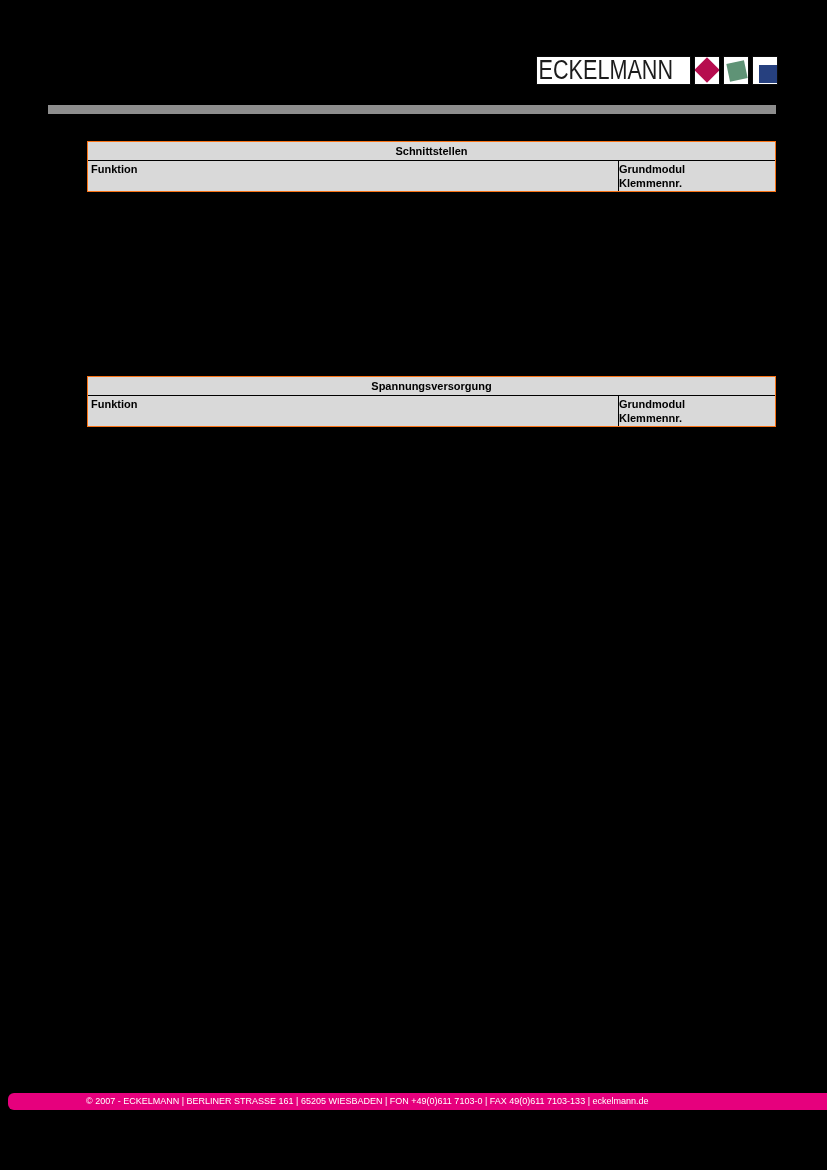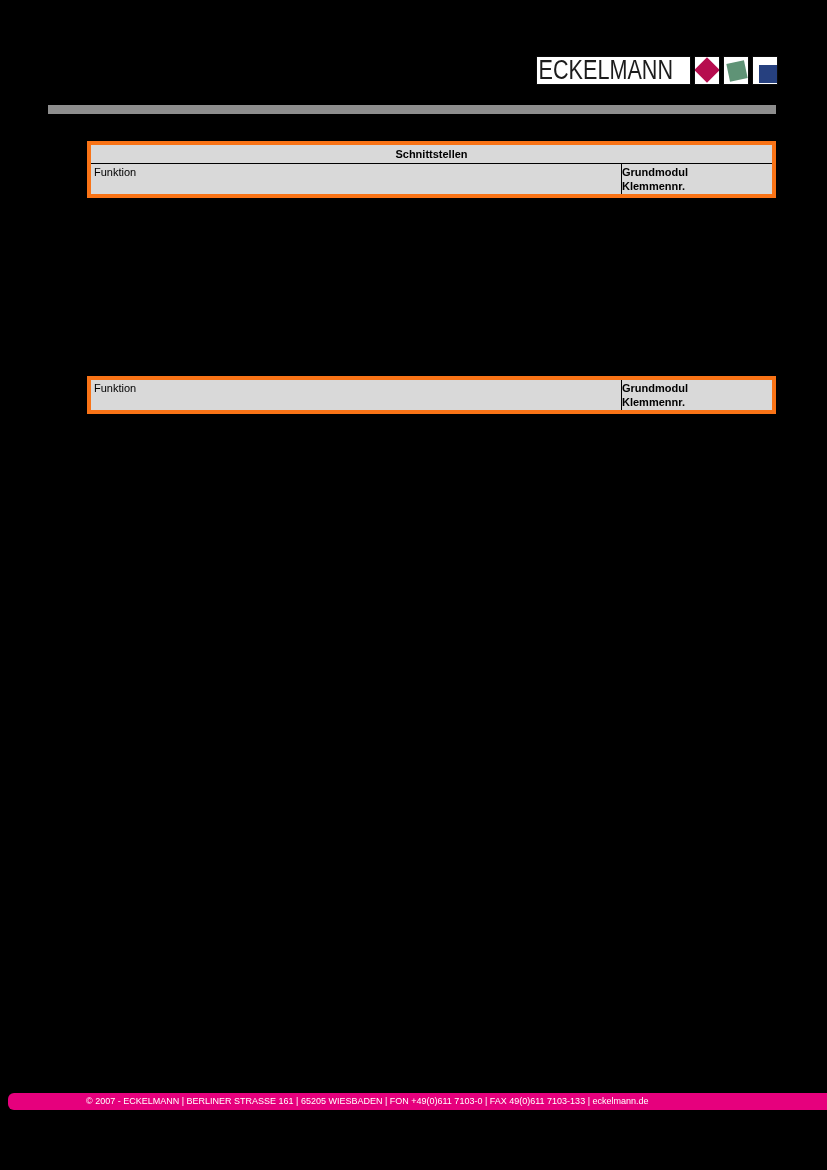--- a/index.html
+++ b/index.html
@@ -88,21 +88,21 @@
     height: 9px;
     background: #8e8e8e;
   }
 
   
   .tbl {
     position: absolute;
     left: 79px;
     width: 689px;
     box-sizing: border-box;
-    border: 4px solid #f97316;
+    border: 1px solid #f97316;
     background: #eab308;
   }
   .tbl-1 { top: 141px; }
   .tbl-2 { top: 376px; }
   .tbl-title {
     height: 18px;
     line-height: 18px;
     text-align: center;
     font-size: 11px;
     font-weight: 700;
@@ -113,21 +113,21 @@
   .tbl-head {
     display: flex;
     height: 30px;
     background: #d9d9d9;
   }
   .tbl-col-funktion {
     width: 531px;
     box-sizing: border-box;
     border-right: 1px solid #000000;
     font-size: 11px;
-    font-weight: 400;
+    font-weight: 700;
     color: #000000;
     padding: 2px 0 0 3px;
   }
   .tbl-col-grundmodul {
     flex: 1;
     font-size: 11px;
     font-weight: 700;
     color: #000000;
     text-align: left;
     line-height: 14px;
@@ -181,20 +181,21 @@
     <div class="tbl-head">
       <div class="tbl-col-funktion">Funktion</div>
       <div class="tbl-col-grundmodul">
         <span>Grundmodul</span><br>
         <span>Klemmennr.</span>
       </div>
     </div>
   </div>
 
   <div class="tbl tbl-2">
+    <div class="tbl-title">Spannungsversorgung</div>
     <div class="tbl-head">
       <div class="tbl-col-funktion">Funktion</div>
       <div class="tbl-col-grundmodul">
         <span>Grundmodul</span><br>
         <span>Klemmennr.</span>
       </div>
     </div>
   </div>
 
   <div class="footer-bar" style="background: rgb(230, 0, 125); border-radius: 6px;">

